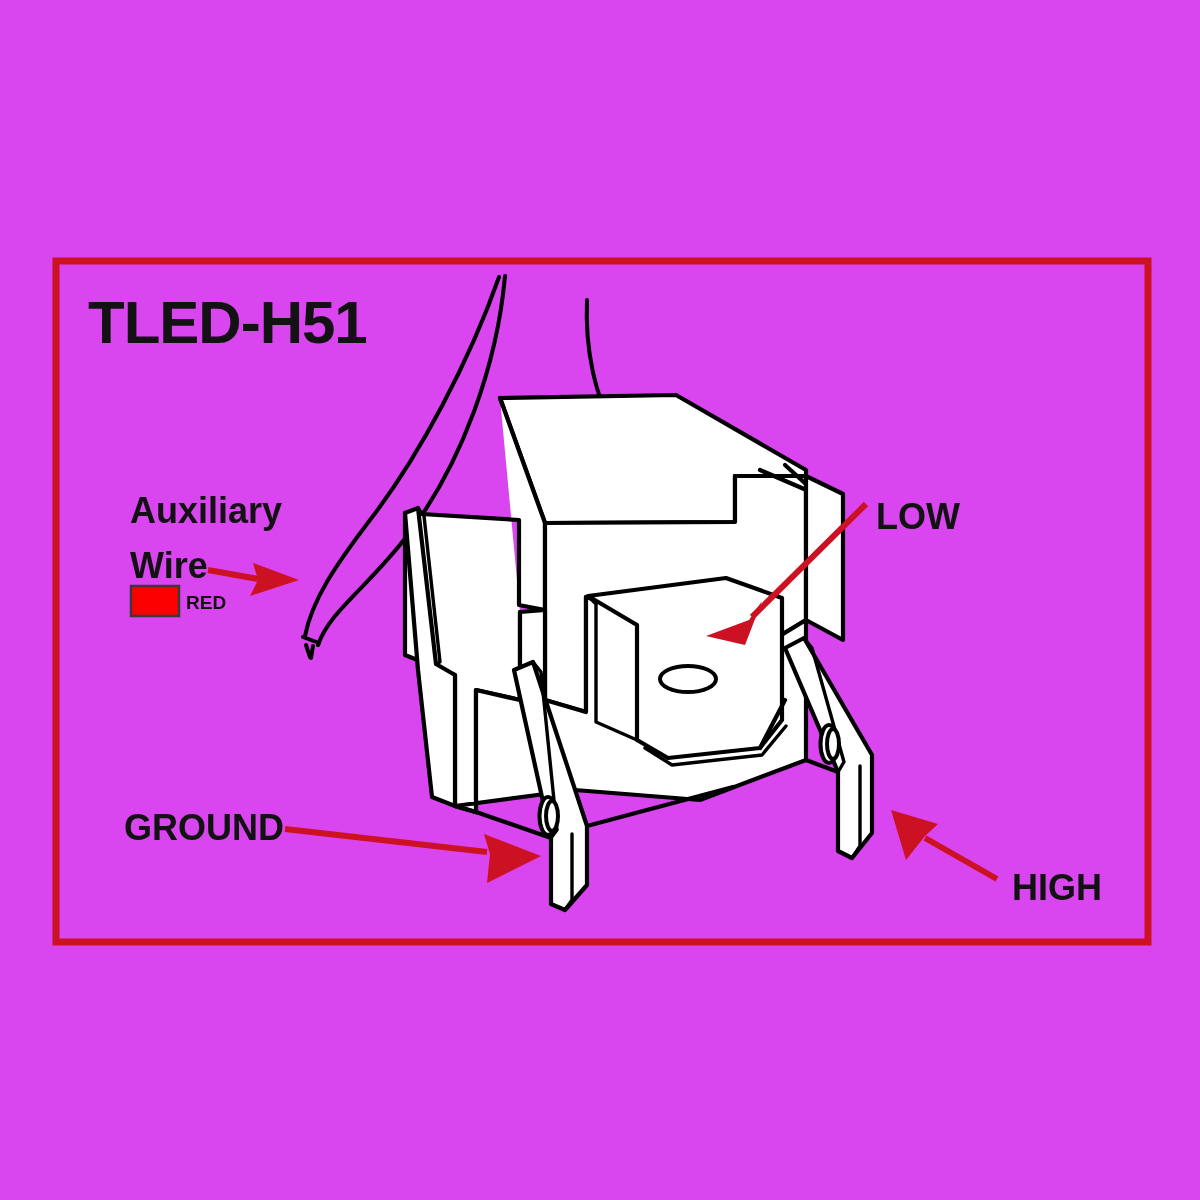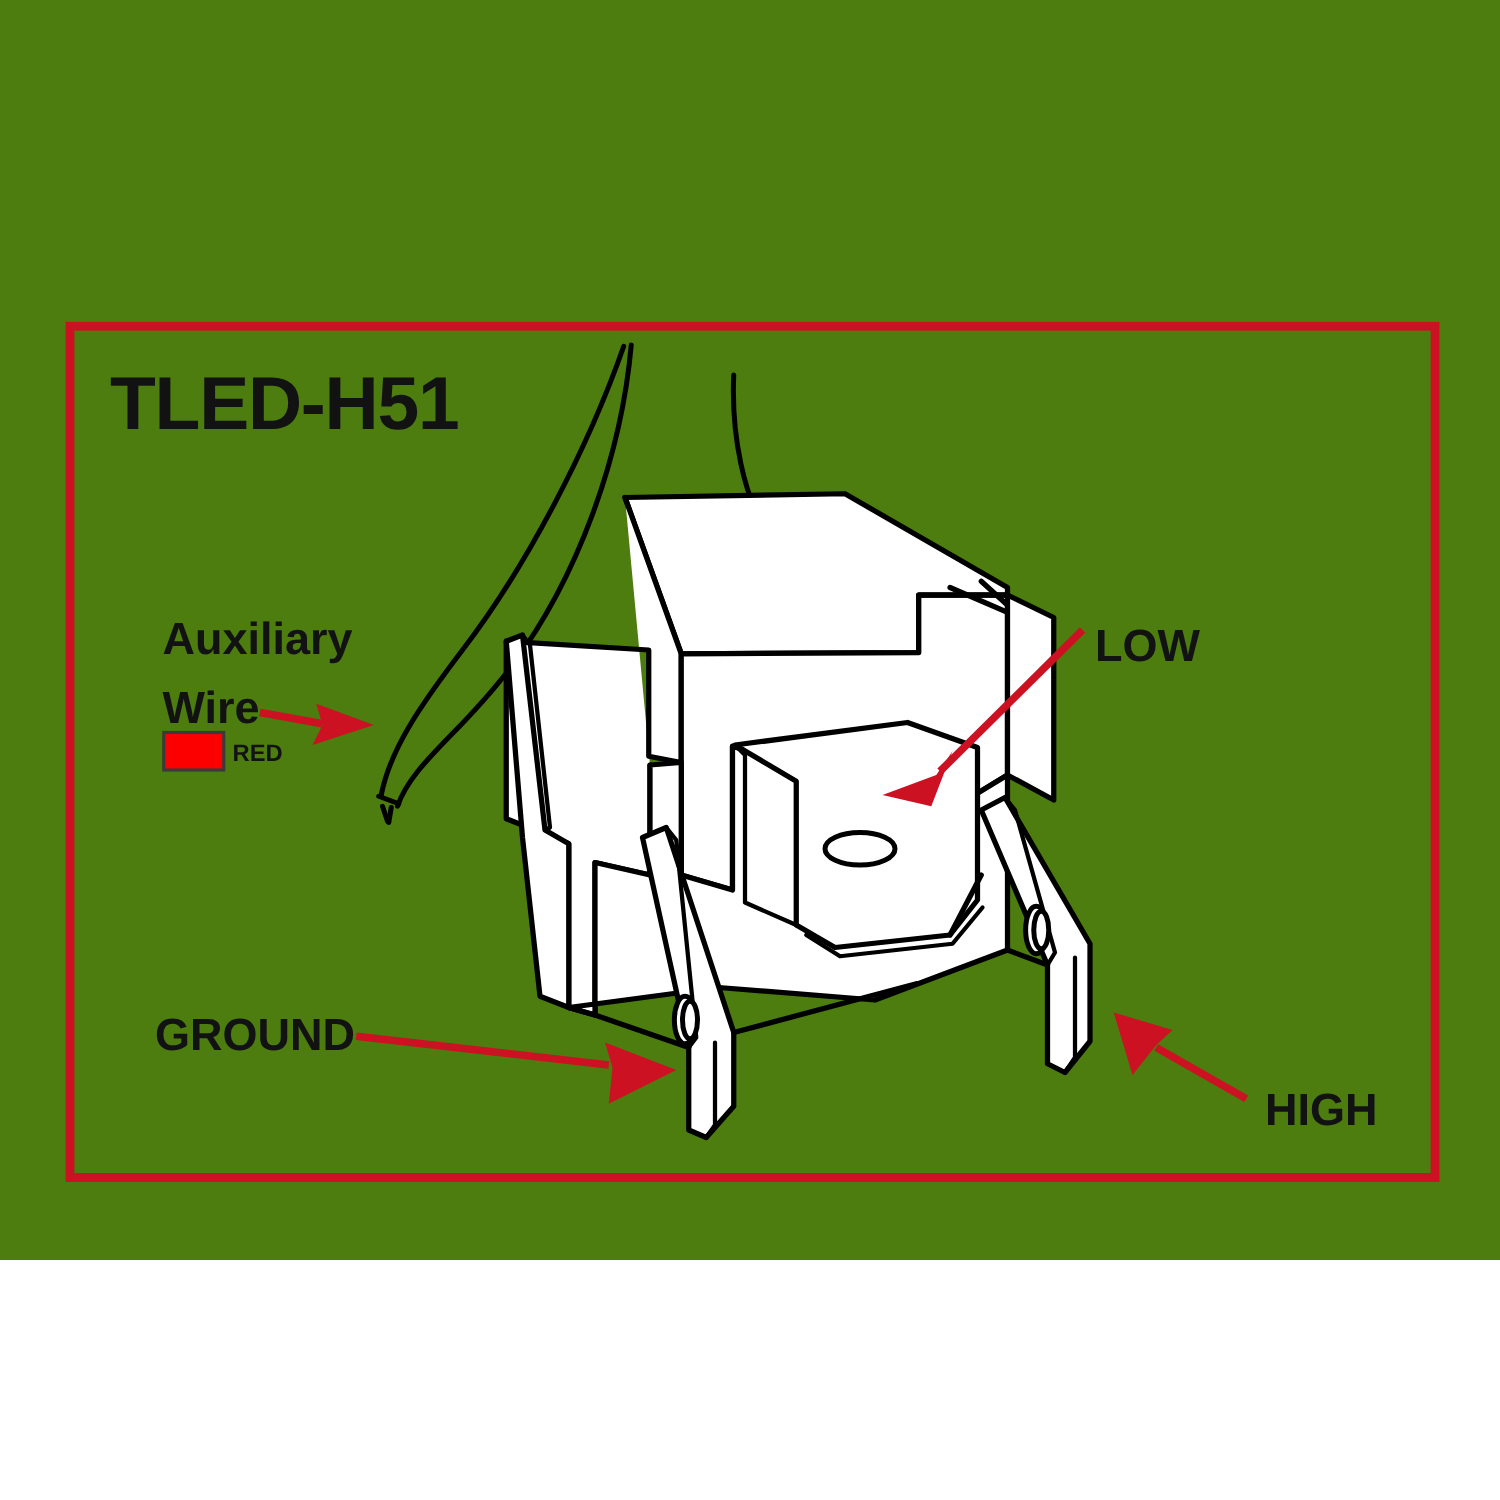--- a/index.html
+++ b/index.html
@@ -10,22 +10,22 @@
   }
   body {
     width: 1200px;
     height: 1200px;
     font-family: "Liberation Sans", sans-serif;
     overflow: hidden;
   }
   #stage {
     position: relative;
     width: 1200px;
-    height: 1008px;
-    background: #4d7c0f;
+    height: 1200px;
+    background: #d946ef;
   }
   #diagram-svg {
     position: absolute;
     top: 0;
     left: 0;
     width: 1200px;
     height: 1200px;
     display: block;
   }
   .txt-title {

